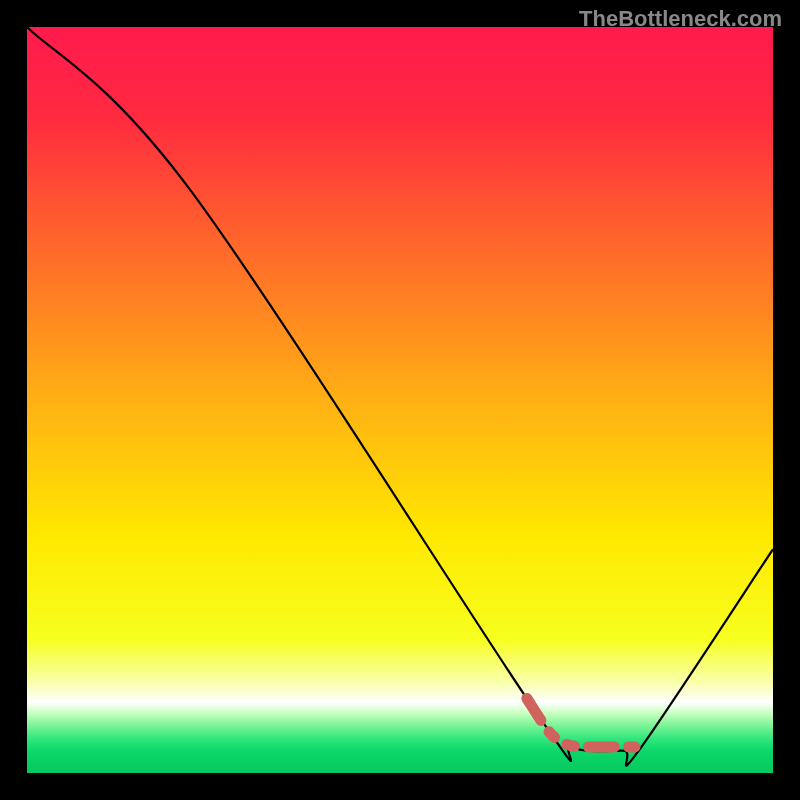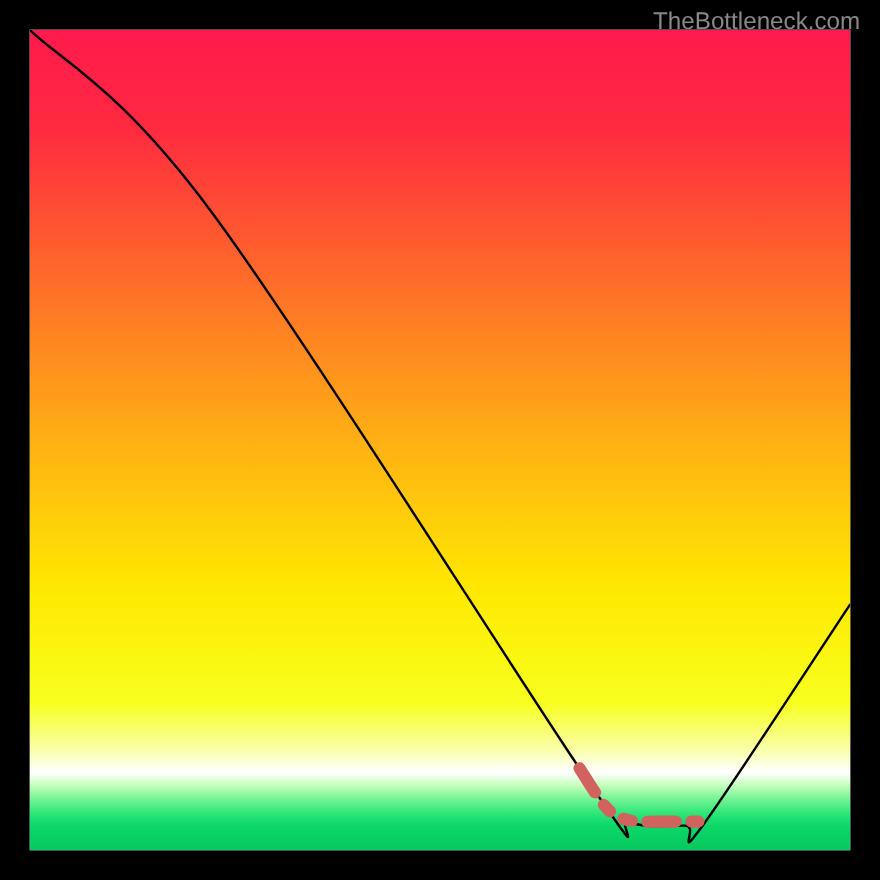--- a/index.html
+++ b/index.html
@@ -10,21 +10,21 @@
     background: #000;
     position: relative;
     font-family: Arial, sans-serif;
   }
   .watermark {
     position: absolute;
     top: 6px;
     right: 18px;
     color: #888;
     font-size: 22px;
-    font-weight: normal;
+    font-weight: bold;
     z-index: 10;
   }
   .plot-area {
     position: absolute;
     left: 27px;
     top: 27px;
     width: 746px;
     height: 746px;
     background: #fff;
   }

